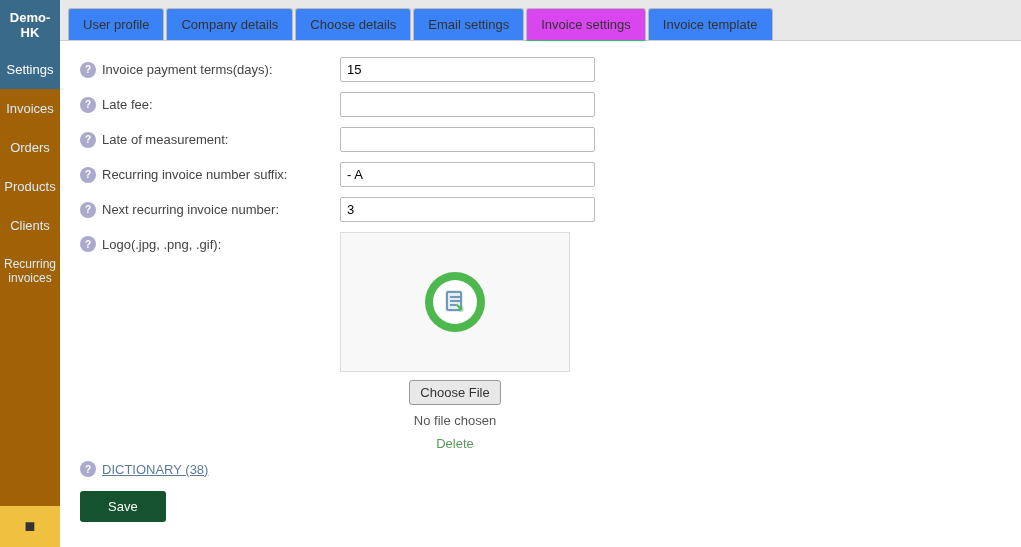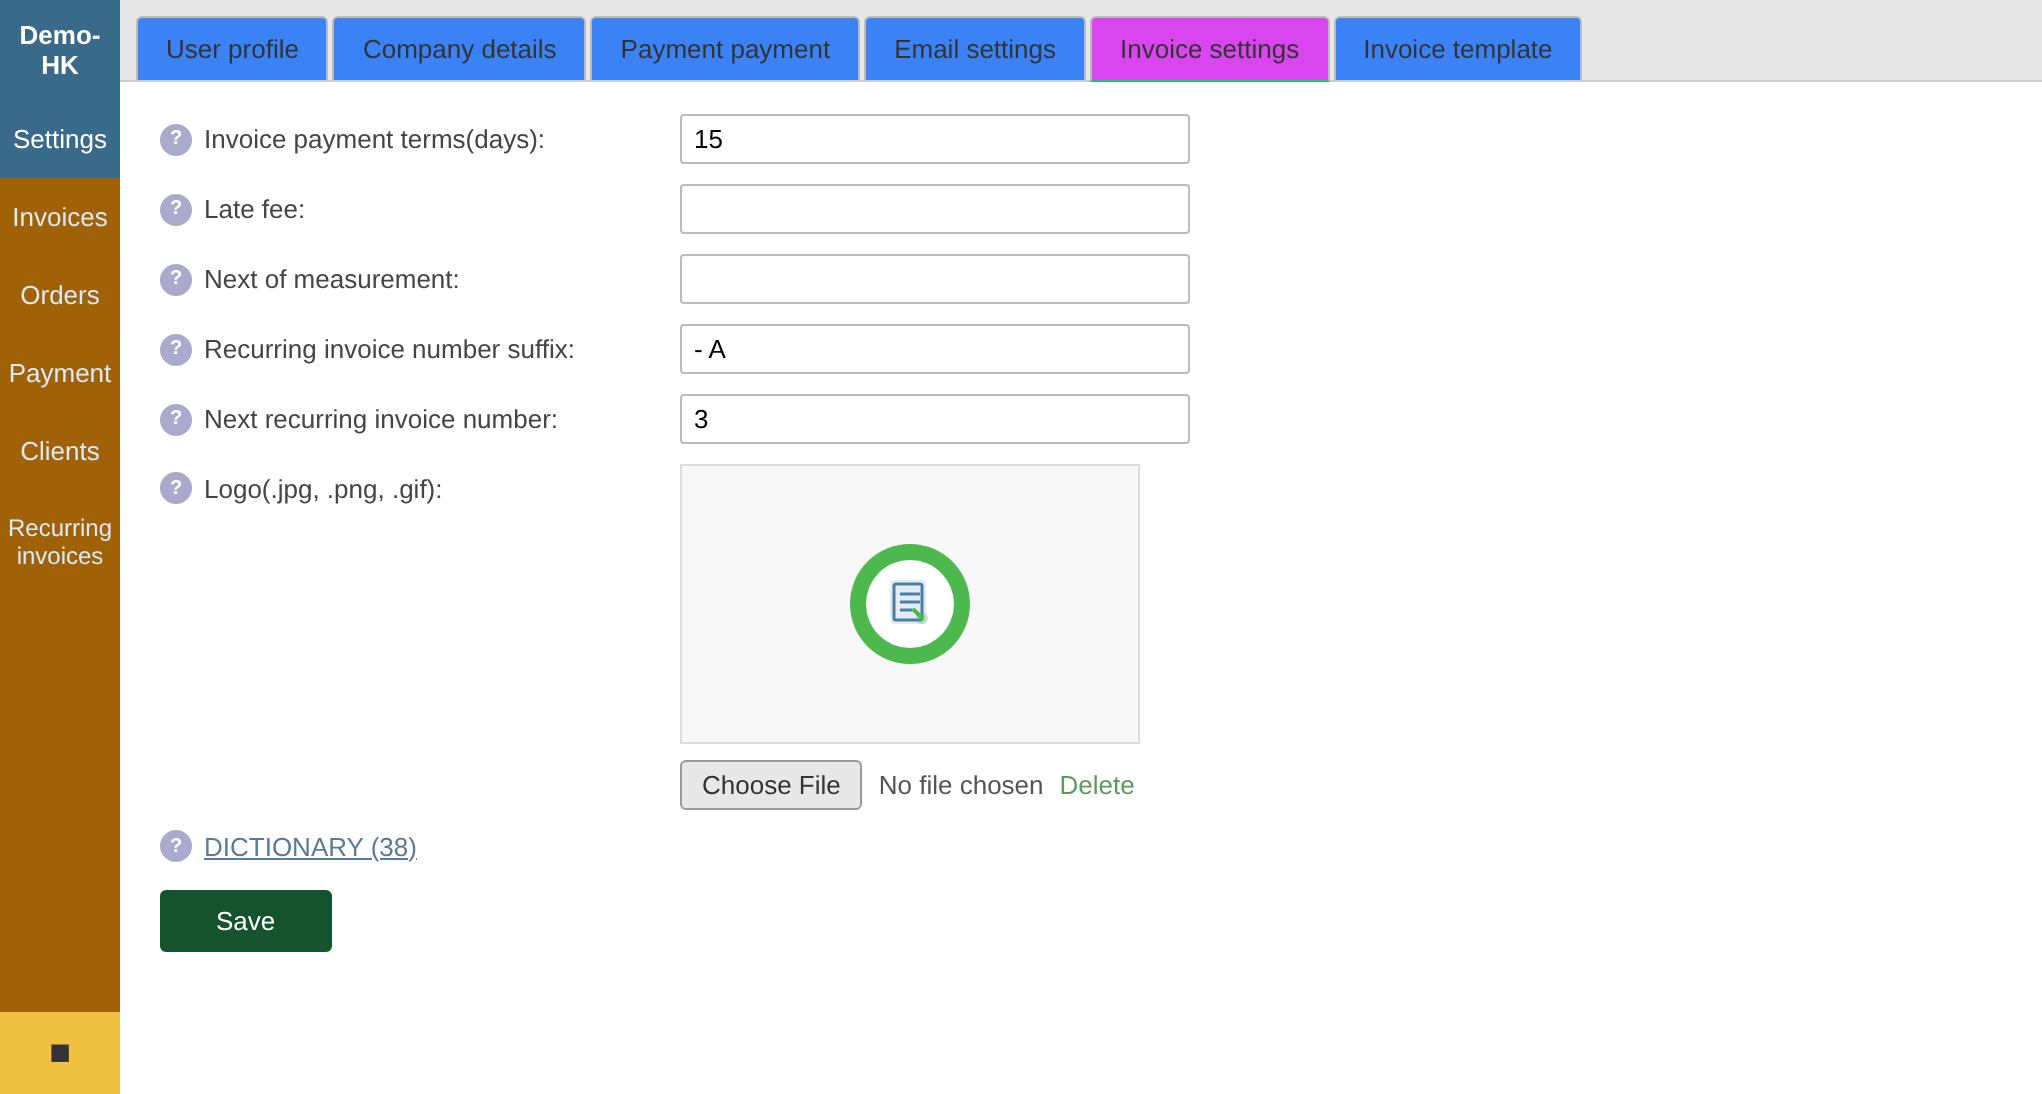--- a/index.html
+++ b/index.html
@@ -160,20 +160,21 @@
       display: flex;
       align-items: center;
       justify-content: center;
       margin-bottom: 8px;
       overflow: hidden;
     }
     .file-row {
       display: flex;
       align-items: center;
       gap: 8px;
+      flex-direction: column;
     }
     .choose-file-btn {
       padding: 4px 10px;
       background: #e8e8e8;
       border: 1px solid #999;
       border-radius: 3px;
       cursor: pointer;
       font-size: 13px;
       color: #333;
     }
@@ -260,34 +261,34 @@
     }
   </style>
 </head>
 <body>
 
 <div class="sidebar">
   <div class="sidebar-brand">Demo-HK</div>
   <div class="sidebar-item active">Settings</div>
   <div class="sidebar-item">Invoices</div>
   <div class="sidebar-item">Orders</div>
-  <div class="sidebar-item">Payment</div>
+  <div class="sidebar-item">Products</div>
   <div class="sidebar-item">Clients</div>
   <div class="sidebar-item" style="font-size:12px;">Recurring invoices</div>
   <div class="sidebar-bottom">
     <div class="sidebar-icon-btn">■</div>
   </div>
 </div>
 
 <div class="main">
 
   <div class="tabs">
     <div class="tab">User profile</div>
     <div class="tab">Company details</div>
-    <div class="tab">Payment payment</div>
+    <div class="tab">Choose details</div>
     <div class="tab">Email settings</div>
     <div class="tab active">Invoice settings</div>
     <div class="tab">Invoice template</div>
   </div>
 
   <div class="content">
 
     
     <div class="form-row">
       <div class="form-label">
@@ -303,21 +304,21 @@
         <span class="info-icon">?</span>
         <span>Late fee:</span>
       </div>
       <input class="form-input" type="text" value="" style="">
     </div>
 
     
     <div class="form-row">
       <div class="form-label">
         <span class="info-icon">?</span>
-        <span>Next of measurement:</span>
+        <span>Late of measurement:</span>
       </div>
       <input class="form-input" type="text" value="" style="">
     </div>
 
     
     <div class="form-row">
       <div class="form-label">
         <span class="info-icon">?</span>
         <span>Recurring invoice number suffix:</span>
       </div>

